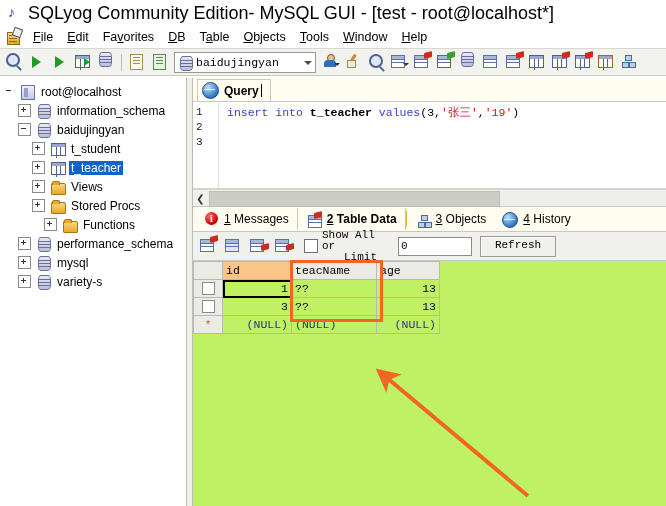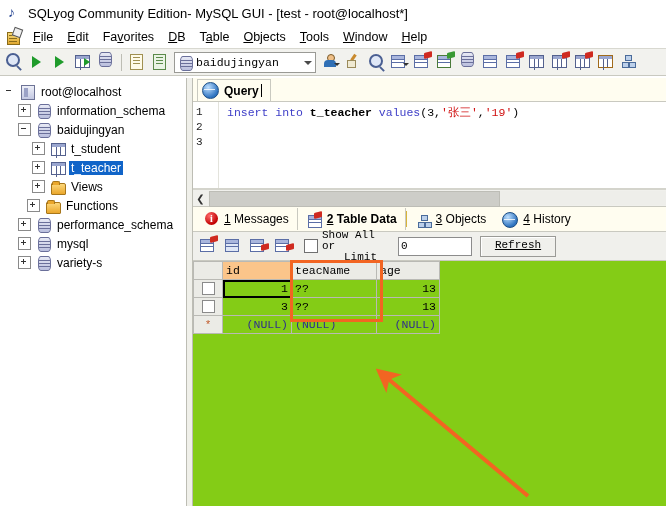--- a/index.html
+++ b/index.html
@@ -5,21 +5,21 @@
   html,body{margin:0;padding:0;}
   body{
     width:666px;height:506px;overflow:hidden;background:#ffffff;
     font-family:"Liberation Sans", sans-serif;font-size:12px;color:#000;
     -webkit-font-smoothing:none;
   }
   .app{position:relative;width:666px;height:506px;background:#fff;}
 
   
   .titlebar{height:26px;display:flex;align-items:center;padding:0 6px;background:#ffffff;}
-  .title-text{font-size:13px;color:#000;white-space:nowrap;}
+  .title-text{font-size:18px;color:#000;white-space:nowrap;}
   .app-icon{width:16px;height:16px;margin-right:6px;position:relative;flex:0 0 auto;}
   .app-icon .glyph{position:absolute;left:2px;top:0px;color:#1f3f8f;font-size:14px;line-height:16px;font-family:"Liberation Serif",serif;font-weight:bold;}
 
   
   .menubar{height:22px;display:flex;align-items:center;padding:0 4px;background:#ffffff;border-bottom:1px solid #d8d8d0;}
   .menu-icon{width:18px;height:18px;position:relative;margin-right:4px;}
   .menu-icon .cab{position:absolute;left:3px;top:4px;width:11px;height:11px;background:linear-gradient(#f6d97a,#e0a82e);border:1px solid #8a6b18;}
   .menu-icon .cab:after{content:"";position:absolute;left:1px;top:2px;width:8px;height:1px;background:#8a6b18;box-shadow:0 3px 0 #8a6b18,0 6px 0 #8a6b18;}
   .menu-icon .pin{position:absolute;left:9px;top:0px;width:7px;height:7px;border:1px solid #555;background:#eee;transform:rotate(20deg);}
   .menuitem{padding:2px 7px;font-size:12.5px;color:#000;white-space:nowrap;cursor:default;}
@@ -113,24 +113,24 @@
   .info-ico{position:absolute;left:2px;top:1px;width:13px;height:13px;border-radius:50%;background:radial-gradient(circle at 35% 30%,#ff6a6a,#c00000 70%);color:#fff;font-weight:bold;font-size:10px;text-align:center;line-height:13px;font-family:"Liberation Serif",serif;}
   .rsep{width:1px;height:16px;background:#d8b53a;}
 
   
   .gtoolbar{height:28px;background:#f0f0ec;display:flex;align-items:center;padding:0 3px;border-bottom:1px solid #c9c9c0;}
   .gtb{width:21px;height:22px;position:relative;margin:0 2px;flex:0 0 auto;}
   .chk{width:12px;height:12px;border:1px solid #707070;background:#fff;margin:0 4px 0 8px;flex:0 0 auto;}
   .showall{font-family:"Liberation Mono",monospace;font-size:11px;line-height:11px;width:72px;}
   .showall .l2{padding-left:22px;}
   .ginput{height:17px;border:1px solid #8c8c8c;background:#fff;font-family:"Liberation Mono",monospace;font-size:11px;padding:0 2px;margin-left:4px;}
-  .refresh{height:19px;min-width:74px;border:1px solid #9a9a96;background:#f0f0ec;font-family:"Liberation Mono",monospace;font-size:11px;text-align:center;line-height:17px;margin-left:8px;box-shadow:inset 1px 1px 0 #fff;text-decoration:underline;}
-
-  
-  .gridwrap{position:relative;background:#84cc16;flex:1;}
+  .refresh{height:19px;min-width:74px;border:1px solid #9a9a96;background:#f0f0ec;font-family:"Liberation Mono",monospace;font-size:11px;text-align:center;line-height:17px;margin-left:8px;box-shadow:inset 1px 1px 0 #fff;}
+
+  
+  .gridwrap{position:relative;background:#bef264;flex:1;}
   table.dg{border-collapse:collapse;font-family:"Liberation Mono",monospace;font-size:11.5px;}
   table.dg th,table.dg td{border:1px solid #b9b9b4;padding:0 3px;height:17px;white-space:nowrap;}
   table.dg th{background:#ebebe6;font-weight:normal;text-align:left;color:#000;}
   table.dg th.selcol{background:#fbc58a;}
   table.dg th.rowhdr{width:22px;background:#ebebe6;}
   td.rowhdr{background:#ebebe6;text-align:center;padding:0;}
   td.rowhdr .boxsel{width:11px;height:11px;border:1px solid #8a8a8a;background:#fff;display:inline-block;vertical-align:middle;}
   td.num{text-align:right;}
   td.nul{color:#30308c;text-align:right;}
   td.nulL{color:#30308c;text-align:left;}
@@ -310,21 +310,28 @@
             </span>
             <span class="nodelabel">t_teacher</span>
           </div>
           <div class="node" style="padding-left: 32px;">
             <span class="exp plus"></span>
             <span class="nodeicon">
               <span class="folder"></span>
             </span>
             <span class="nodelabel">Views</span>
           </div>
-          <div class="node" style="padding-left: 27px;">
+          <div class="node" style="padding-left: 32px;">
+            <span class="exp plus"></span>
+            <span class="nodeicon">
+              <span class="folder"></span>
+            </span>
+            <span class="nodelabel">Stored Procs</span>
+          </div>
+          <div class="node" style="padding-left: 44px;">
             <span class="exp plus"></span>
             <span class="nodeicon">
               <span class="folder"></span>
             </span>
             <span class="nodelabel">Functions</span>
           </div>
           <div class="node" style="padding-left: 18px;">
             <span class="exp plus"></span>
             <span class="nodeicon">
               <span class="db-cyl"></span>

